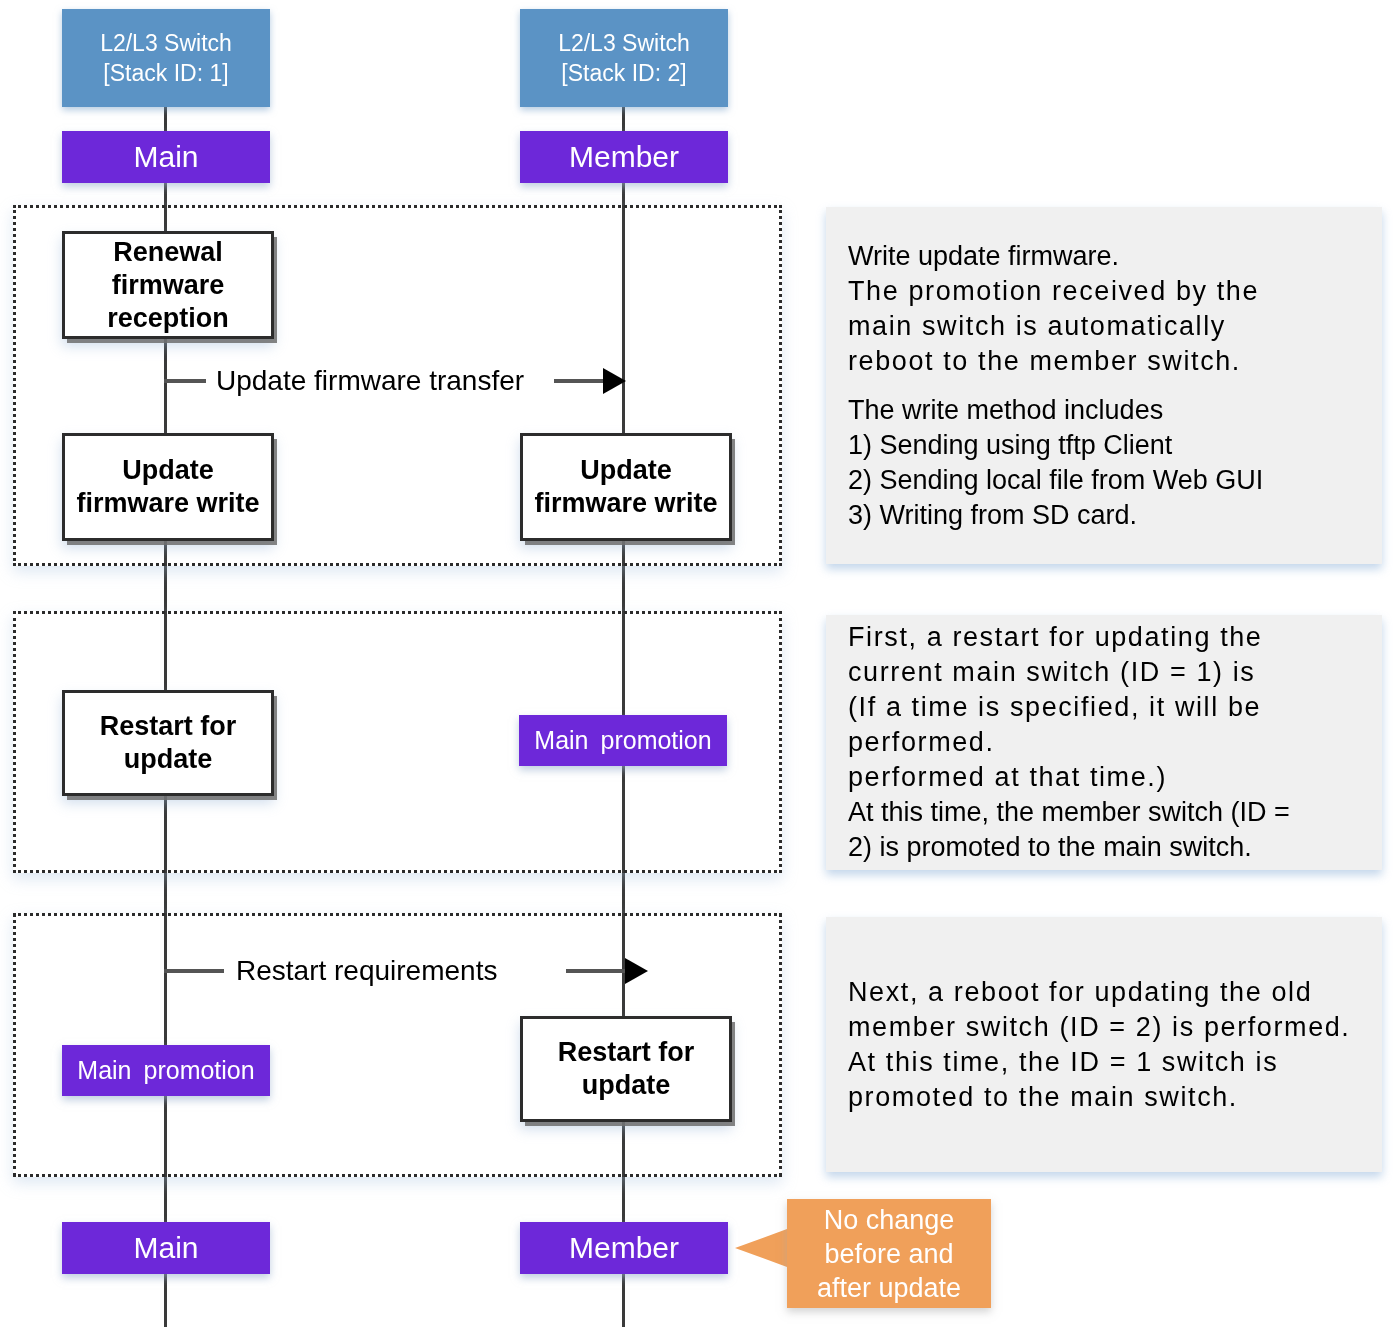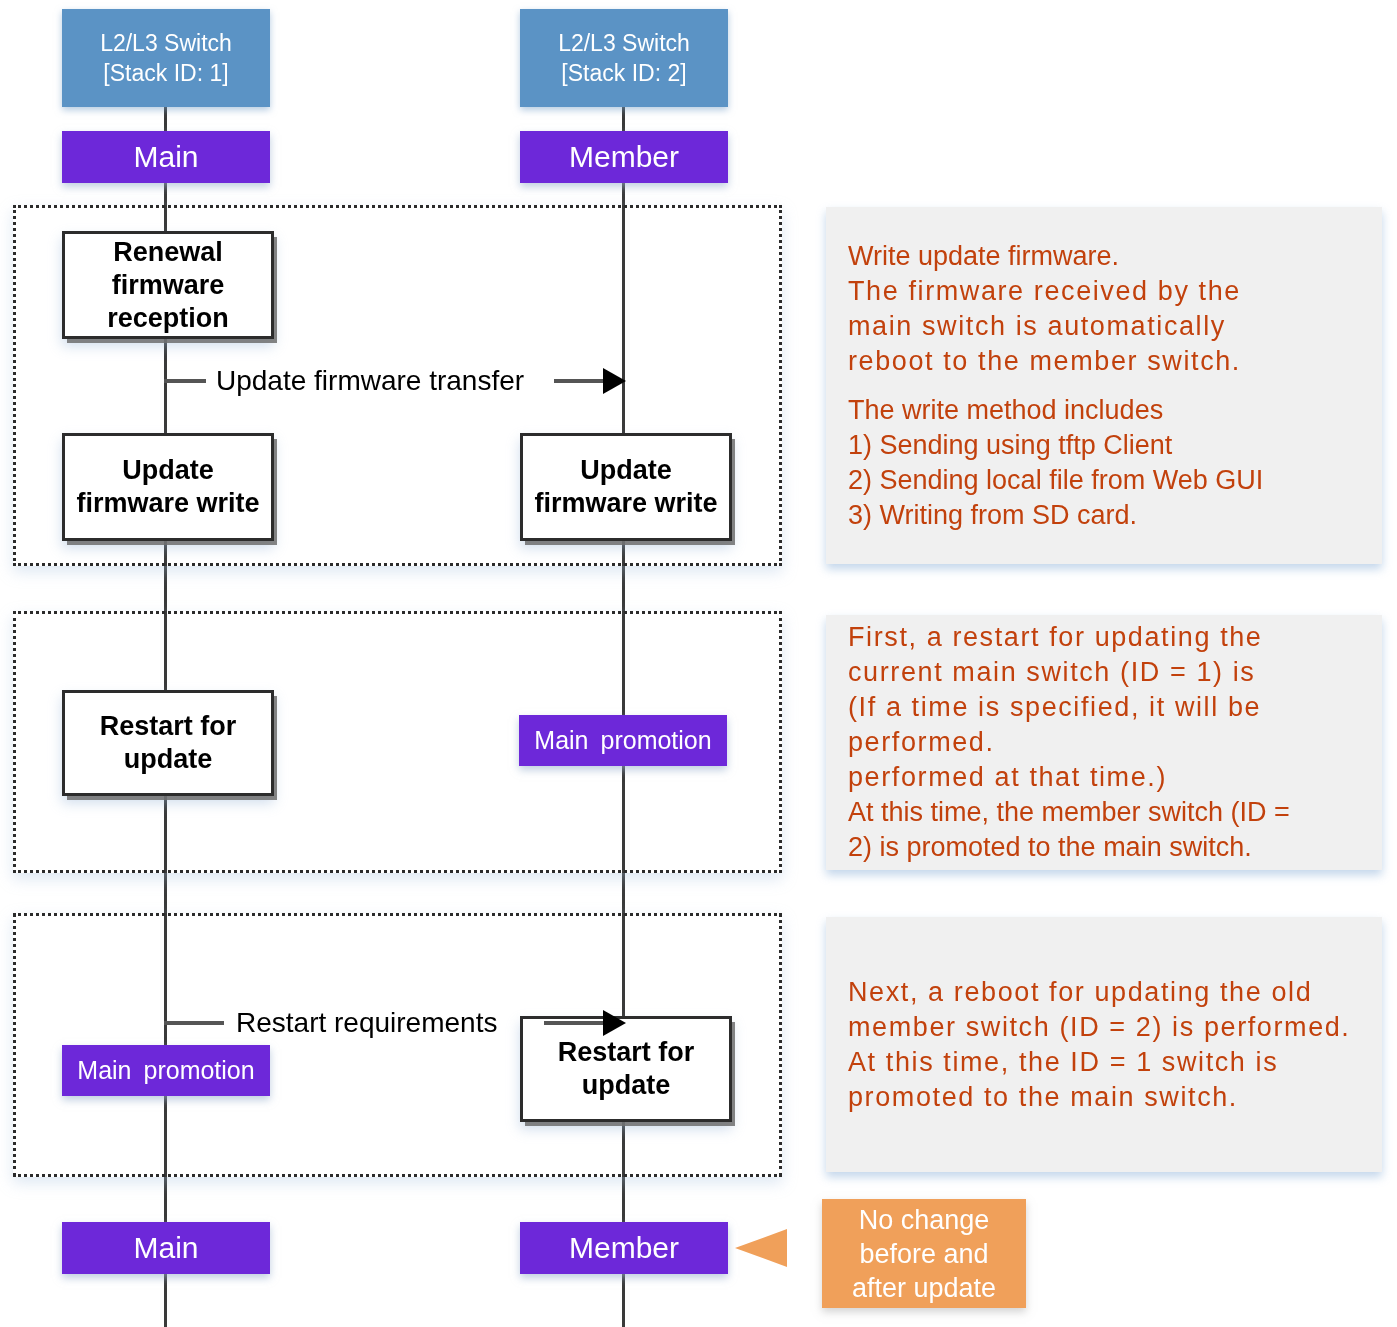--- a/index.html
+++ b/index.html
@@ -123,42 +123,41 @@
     box-shadow: 0 5px 9px rgba(175,200,228,0.75);
     padding: 0 22px;
     box-sizing: border-box;
     display: flex;
     flex-direction: column;
     justify-content: center;
     z-index: 2;
   }
   .note-panel p {
     margin: 0;
-    color: #c2410c;
+    color: #000000;
     font-size: 27px;
     line-height: 35px;
   }
   .note-panel p.sp { letter-spacing: 1.6px; }
   .note-panel p.gap { margin-top: 14px; }
 
   
   .callout {
     position: absolute;
     background: #f0a05a;
     color: #ffffff;
     font-size: 27px;
     line-height: 34px;
     text-align: center;
     display: flex;
     flex-direction: column;
     justify-content: center;
     align-items: center;
     box-shadow: 0 4px 8px rgba(170,170,170,0.5);
     z-index: 6;
-    margin-left: 35px;
   }
   .callout span { display: block; white-space: nowrap; }
   .callout-tail {
     position: absolute;
     width: 0; height: 0;
     border-top: 19px solid transparent;
     border-bottom: 19px solid transparent;
     border-right: 52px solid #f0a05a;
     z-index: 6;
   }
@@ -209,21 +208,21 @@
     <span>firmware write</span>
   </div>
 
   <div class="proc-box" style="left:520px; top:433px; width:206px; height:102px;">
     <span>Update</span>
     <span>firmware write</span>
   </div>
 
   <div class="note-panel" style="left:826px; top:207px; width:556px; height:357px;">
     <p>Write update firmware.</p>
-    <p class="sp">The firmware received by the</p>
+    <p class="sp">The promotion received by the</p>
     <p class="sp">main switch is automatically</p>
     <p class="sp">reboot to the member switch.</p>
     <p class="gap">The write method includes</p>
     <p>1) Sending using tftp Client</p>
     <p>2) Sending local file from Web GUI</p>
     <p>3) Writing from SD card.</p>
   </div>
 
   <div class="group-frame" style="left:13px; top:611px; width:763px; height:256px;"></div>
 
@@ -242,21 +241,21 @@
     <p class="sp">current main switch (ID = 1) is</p>
     <p class="sp">(If a time is specified, it will be</p>
     <p class="sp">performed.</p>
     <p class="sp">performed at that time.)</p>
     <p>At this time, the member switch (ID =</p>
     <p>2) is promoted to the main switch.</p>
   </div>
 
   <div class="group-frame" style="left:13px; top:913px; width:763px; height:258px;"></div>
 
-  <div class="msg" style="left:164px; top:1008px; width:462px; height:30px;">
+  <div class="msg" style="left:164px; top:956px; width:462px; height:30px;padding-left:22px;">
     <div class="line-l" style="left:0px; width:60px;"></div>
     <div class="msg-label" style="left:72px;">Restart requirements</div>
     <div class="line-r" style="right:22px; width:60px;"></div>
     <div class="head" style="right:0px;"></div>
   </div>
 
   <div class="role-label small" style="left:62px; top:1045px; width:208px; height:51px;">
     <span class="w1">Main</span>
     <span>promotion</span>
   </div>

